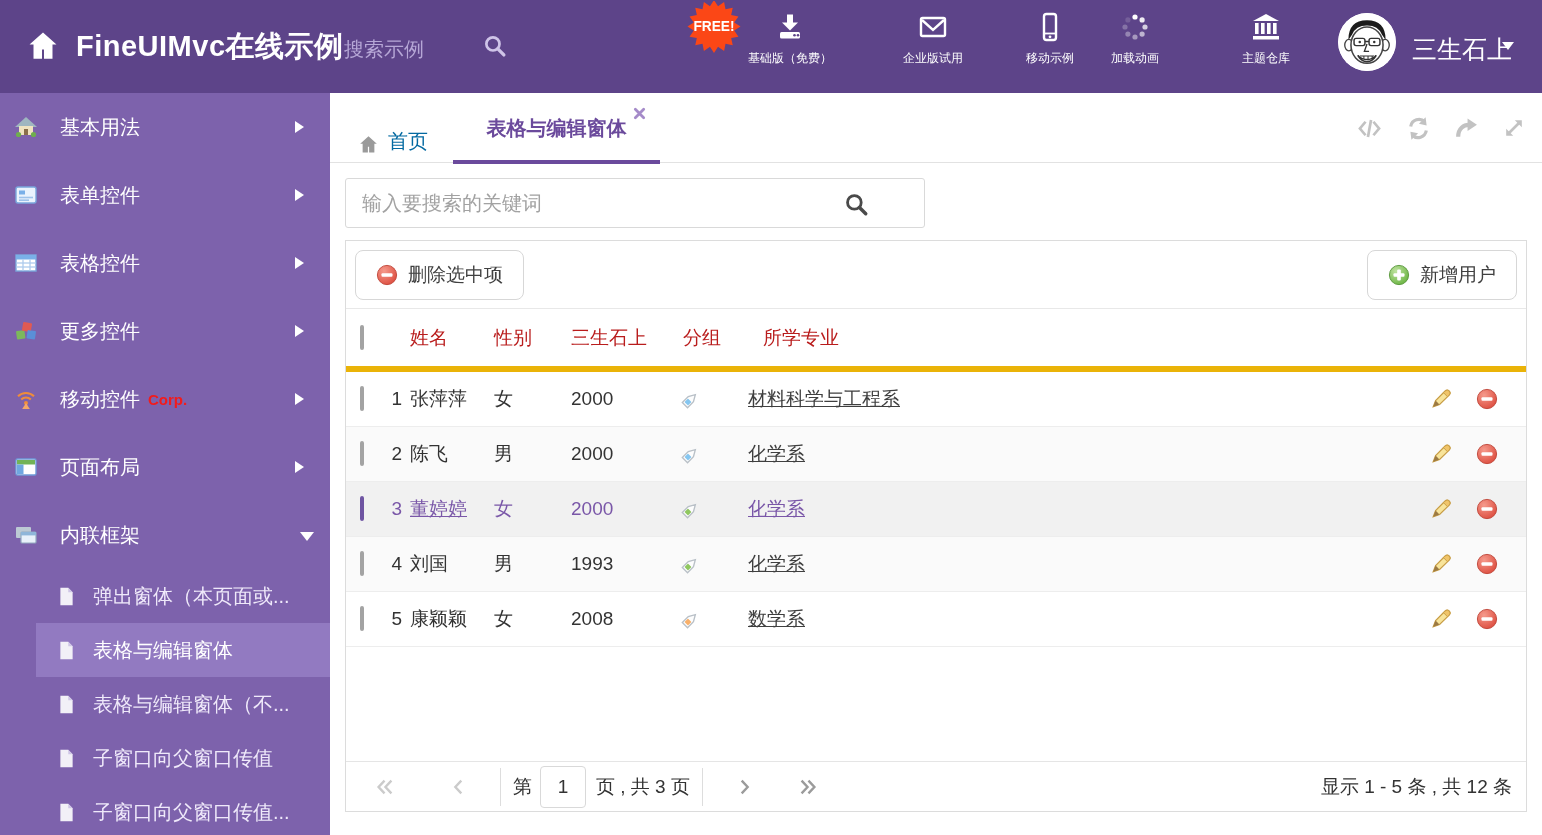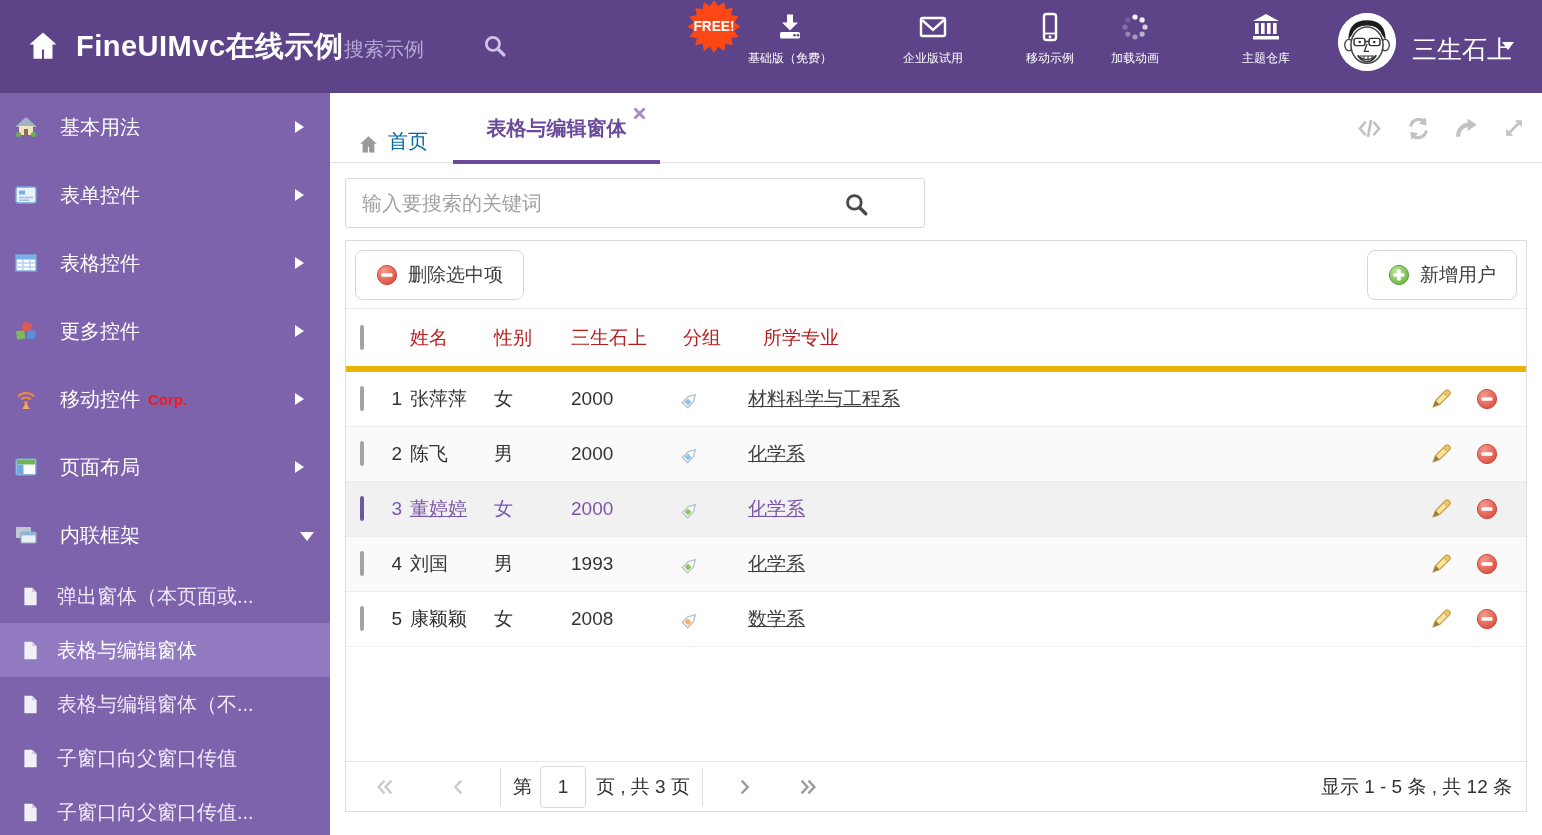--- a/index.html
+++ b/index.html
@@ -22,21 +22,21 @@
   .uname { position:absolute; left:1412px; top:33px; font-size:25px; color:#fff; cursor:pointer; }
   .ucaret { position:absolute; left:1502px; top:42px; width:0; height:0; border:6px solid transparent; border-top:8px solid #fff; }
 
   
   .sb { position:absolute; left:0; top:93px; width:330px; height:742px; background:#7d62ac; overflow:hidden; }
   .sbi { height:68px; display:flex; align-items:center; padding-left:14px; position:relative; color:#fff; font-size:20px; cursor:pointer; }
   .sbi .slbl { margin-left:22px; white-space:nowrap; }
   .arr-r { position:absolute; right:20px; top:28px; width:0; height:0; border:6px solid transparent; border-left:9px solid #fff; }
   .arr-d { position:absolute; right:16px; top:31px; width:0; height:0; border:7px solid transparent; border-top:9px solid #fff; }
   .corp { color:#f31b1b; font-size:15px; font-weight:bold; margin-left:8px; }
-  .sbs { height:54px; display:flex; align-items:center; padding-left:20px; color:#efe9fa; font-size:20px; white-space:nowrap; cursor:pointer; }
+  .sbs { height:54px; display:flex; align-items:center; padding-left:20px; color:#efe9fa; font-size:20px; white-space:nowrap; cursor:pointer;margin-left:36px; }
   .sbs .slbl { margin-left:16px; }
   .sbs.sel { background:#927ac1; color:#fff; }
 
   
   .main { position:absolute; left:330px; top:93px; width:1212px; height:742px; background:#fff; }
   .tabbar { position:relative; height:70px; border-bottom:1px solid #e2e2e2; }
   .hometab { position:absolute; left:28px; top:0; height:62px; display:flex; align-items:flex-end; gap:9px; font-size:20px; color:#0369a1; cursor:pointer; }
   .hometab .thico { color:#9a9a9a; }
   .acttab { position:absolute; left:123px; top:0; width:207px; height:70px; display:flex; align-items:center; justify-content:center; font-size:20px; font-weight:bold; color:#6b4a9c; cursor:pointer; }
   .acttab .tul { position:absolute; left:0; right:0; bottom:-1px; height:4px; background:#6b4a9c; }

